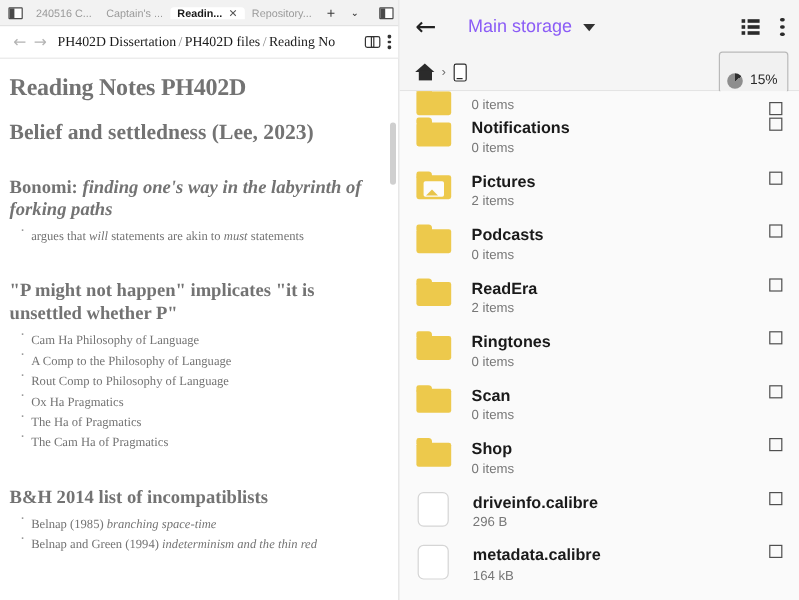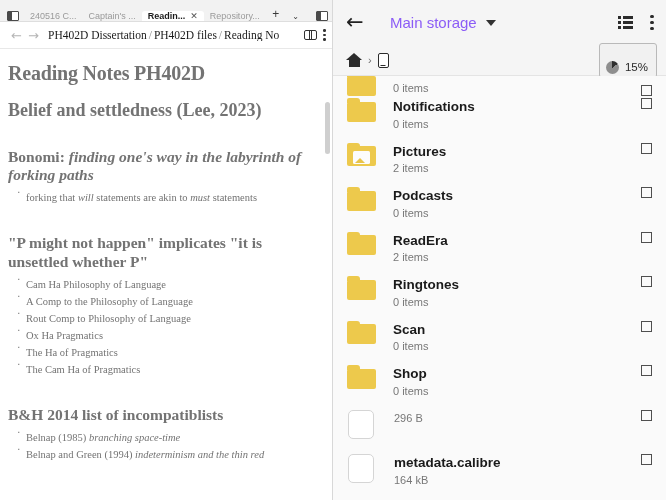--- a/index.html
+++ b/index.html
@@ -17,21 +17,21 @@
     background: #ffffff;
     position: relative;
     border-right: 1px solid #d8d8d8;
     overflow: hidden;
   }
 
   
   .tabstrip {
     height: 22px;
     display: flex;
-    align-items: flex-end;
+    align-items: center;
     background: #f2f2f2;
     border-bottom: 1px solid #dedede;
     padding-left: 2px;
     font-size: 9px;
   }
   .sidebar-toggle {
     width: 22px; display: flex; align-items: center; justify-content: center;
     flex: 0 0 22px;
   }
   .icon-panel {
@@ -331,21 +331,21 @@
           </span>
       </div>
     </div>
 
     <div class="doc">
       <h1>Reading Notes PH402D</h1>
       <h2>Belief and settledness (Lee, 2023)</h2>
 
       <h3><span>Bonomi: </span><em>finding one's way in the labyrinth of forking paths</em></h3>
       <ul>
-        <li><span>forking that </span><em>will</em><span> statements are akin to </span><em>must</em><span> statements</span></li>
+        <li><span>argues that </span><em>will</em><span> statements are akin to </span><em>must</em><span> statements</span></li>
       </ul>
 
       <h3><span>"P might not happen" implicates "it is unsettled whether P"</span></h3>
       <ul>
         <li><span>Cam Ha Philosophy of Language</span></li>
         <li><span>A Comp to the Philosophy of Language</span></li>
         <li><span>Rout Comp to Philosophy of Language</span></li>
         <li><span>Ox Ha Pragmatics</span></li>
         <li><span>The Ha of Pragmatics</span></li>
         <li><span>The Cam Ha of Pragmatics</span></li>
@@ -497,20 +497,21 @@
         <div class="file-meta">
           <div class="file-name">Shop</div>
           <div class="file-sub">0 items</div>
         </div>
         <span class="row-check"></span>
       </div>
 
       <div class="file-row">
         <span class="file-ico"></span>
         <div class="file-meta">
+          <div class="file-name">driveinfo.calibre</div>
           <div class="file-sub">296 B</div>
         </div>
         <span class="row-check"></span>
       </div>
 
       <div class="file-row">
         <span class="file-ico"></span>
         <div class="file-meta">
           <div class="file-name">metadata.calibre</div>
           <div class="file-sub">164 kB</div>

